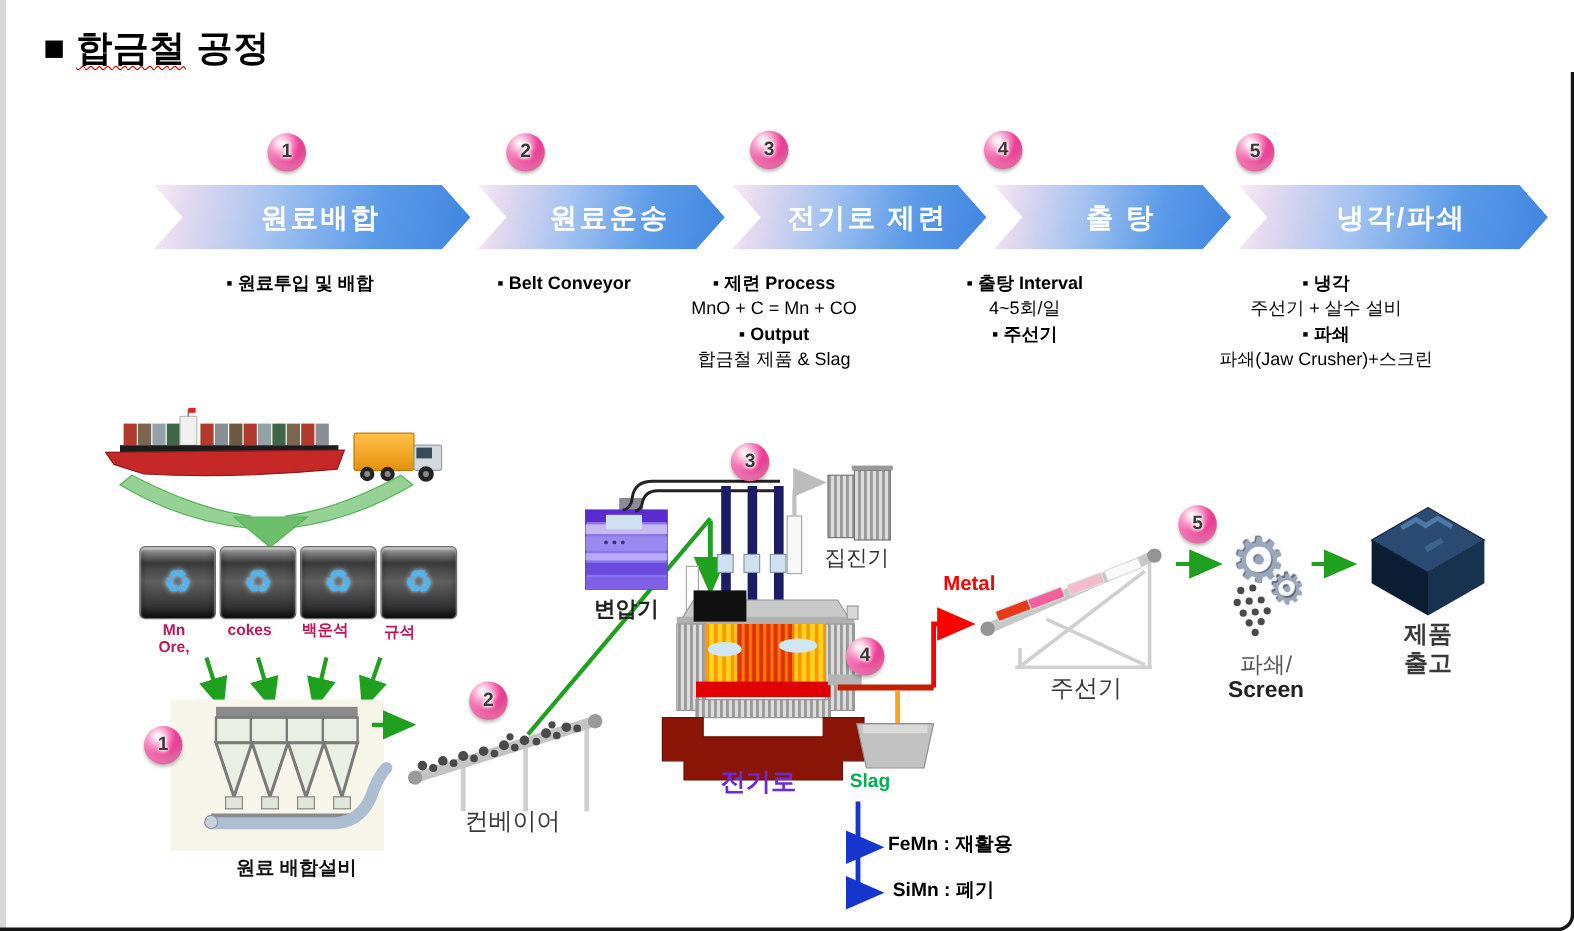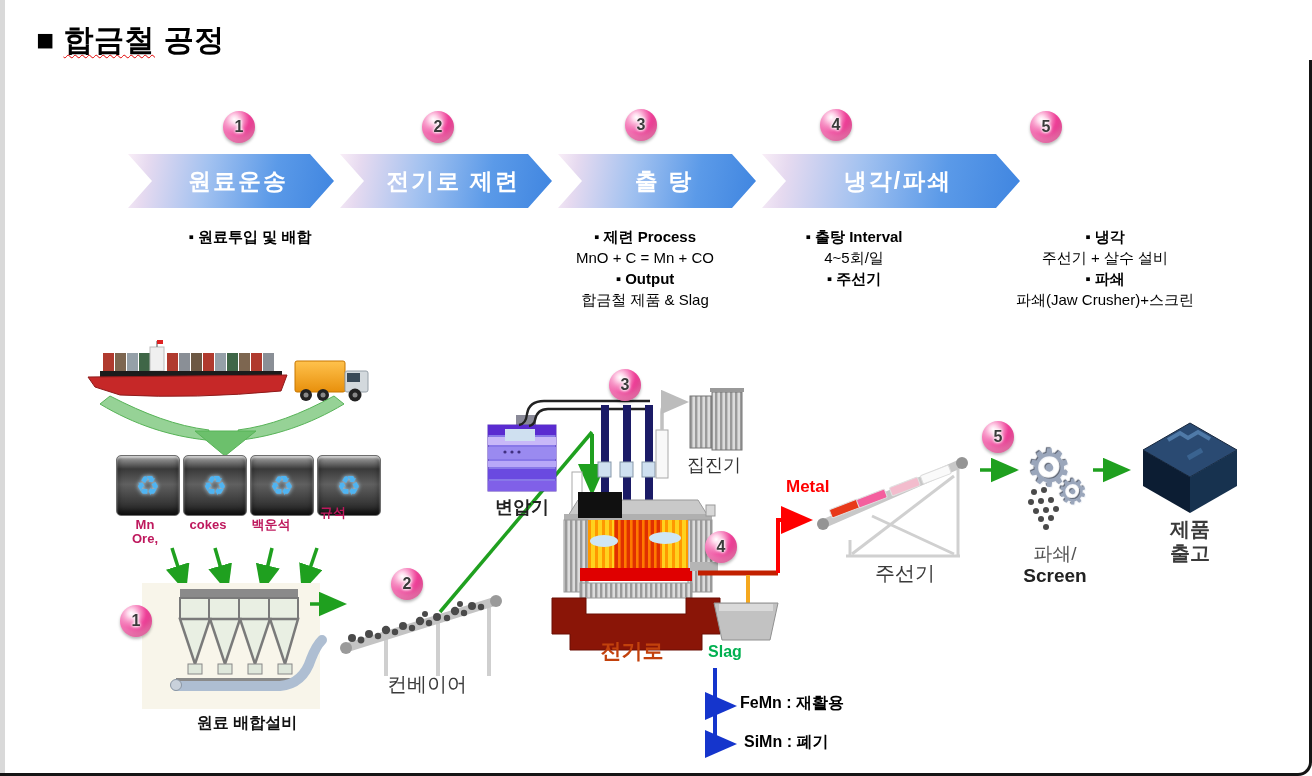--- a/index.html
+++ b/index.html
@@ -33,21 +33,21 @@
        box-shadow:inset 0 2px 2px rgba(255,255,255,.5), inset 0 -4px 6px rgba(0,0,0,.6);
        display:flex;align-items:center;justify-content:center;}
   .bin .rec{font-family:"DejaVu Sans",sans-serif;font-size:27px;color:#4fb4f2;text-shadow:0 0 4px #bfe6ff;}
   .binlab{position:absolute;width:84px;text-align:center;font-size:13px;line-height:14px;color:#be185d;z-index:2;font-weight:bold;}
   
   .dlabel{position:absolute;z-index:2;text-align:center;color:#333;}
   .lab-hopper{left:162px;top:713px;width:170px;font-size:16px;font-weight:bold;color:#111;}
   .lab-conv{left:362px;top:671px;width:130px;font-size:20px;color:#3a3a3a;}
   .lab-trans{left:486px;top:495px;width:72px;font-size:18px;font-weight:bold;color:#222;}
   .lab-dust{left:674px;top:453px;width:80px;font-size:18px;color:#333;}
-  .lab-furn{left:592px;top:637px;width:80px;font-size:21px;font-weight:600;color:#c2410c;}
+  .lab-furn{left:592px;top:637px;width:80px;font-size:21px;font-weight:600;color:#6d28d9;}
   .lab-slag{left:695px;top:643px;width:60px;font-size:16px;font-weight:bold;color:#00b050;}
   .lab-metal{left:786px;top:477px;width:70px;font-size:17px;font-weight:bold;color:#ff0000;text-align:left;}
   .lab-cast{left:860px;top:560px;width:90px;font-size:20px;color:#3a3a3a;}
   .lab-cr1{left:1005px;top:541px;width:100px;font-size:19px;color:#555;}
   .lab-cr2{left:1005px;top:565px;width:100px;font-size:19px;font-weight:bold;color:#222;}
   .lab-prod{left:1140px;top:517px;width:100px;font-size:20px;font-weight:600;line-height:24px;color:#3a3a3a;}
   .lab-femn{left:740px;top:693px;width:200px;font-size:16px;font-weight:bold;color:#000;text-align:left;}
   .lab-simn{left:744px;top:732px;width:200px;font-size:16px;font-weight:bold;color:#000;text-align:left;}
   .gear{position:absolute;z-index:2;font-family:"DejaVu Sans",sans-serif;color:#9aa6bb;
         text-shadow:1px 1px 1px #f2f4f8,-1px -1px 1px #5a6272;}
@@ -315,34 +315,38 @@
       <polygon points="1143,450 1190,477 1190,513 1143,486" fill="#0c1d33"></polygon>
       <polygon points="1237,450 1190,477 1190,513 1237,486" fill="#17324f"></polygon>
       <path d="M 1168,440 l 12,-7 l 8,5 l 10,-6 l 12,7" fill="none" stroke="#4f7aa8" stroke-width="4"></path>
       <path d="M 1188,458 l 14,-8" fill="none" stroke="#3a6390" stroke-width="5"></path>
     </g>
   </svg>
 
   <div class="title"><span>■ </span><span class="spell">합금철</span><span> 공정</span></div>
 
   <div class="chevrons">
+    <div class="chev c1">원료배합</div>
     <div class="chev c2">원료운송</div>
     <div class="chev c3">전기로 제련</div>
     <div class="chev c4">출 탕</div>
     <div class="chev c5">냉각/파쇄</div>
   </div>
 
   <div class="badge" style="left:223px;top:111px">1</div>
   <div class="badge" style="left:422px;top:111px">2</div>
   <div class="badge" style="left:625px;top:109px">3</div>
   <div class="badge" style="left:820px;top:109px">4</div>
   <div class="badge" style="left:1030px;top:111px">5</div>
 
   <div class="desc" style="left:100px">
     <div class="b">▪ 원료투입 및 배합</div>
+  </div>
+  <div class="desc" style="left:320px">
+    <div class="b">▪ Belt Conveyor</div>
   </div>
   <div class="desc" style="left:495px">
     <div class="b">▪ 제련 Process</div>
     <div>MnO + C = Mn + CO</div>
     <div class="b">▪ Output</div>
     <div>합금철 제품 &amp; Slag</div>
   </div>
   <div class="desc" style="left:704px">
     <div class="b">▪ 출탕 Interval</div>
     <div>4~5회/일</div>
@@ -372,21 +376,21 @@
   <div class="binlab" style="left:103px;top:518px">
     <div>Mn</div>
     <div>Ore,</div>
   </div>
   <div class="binlab" style="left:166px;top:518px">
     <div>cokes</div>
   </div>
   <div class="binlab" style="left:229px;top:518px">
     <div>백운석</div>
   </div>
-  <div class="binlab" style="left:291px;top:506px">
+  <div class="binlab" style="left:291px;top:520px">
     <div>규석</div>
   </div>
 
   <div class="badge" style="left:120px;top:605px">1</div>
   <div class="badge" style="left:391px;top:568px">2</div>
   <div class="badge" style="left:609px;top:369px">3</div>
   <div class="badge" style="left:705px;top:531px">4</div>
   <div class="badge" style="left:982px;top:421px">5</div>
 
   <span class="gear gear1">⚙</span>

